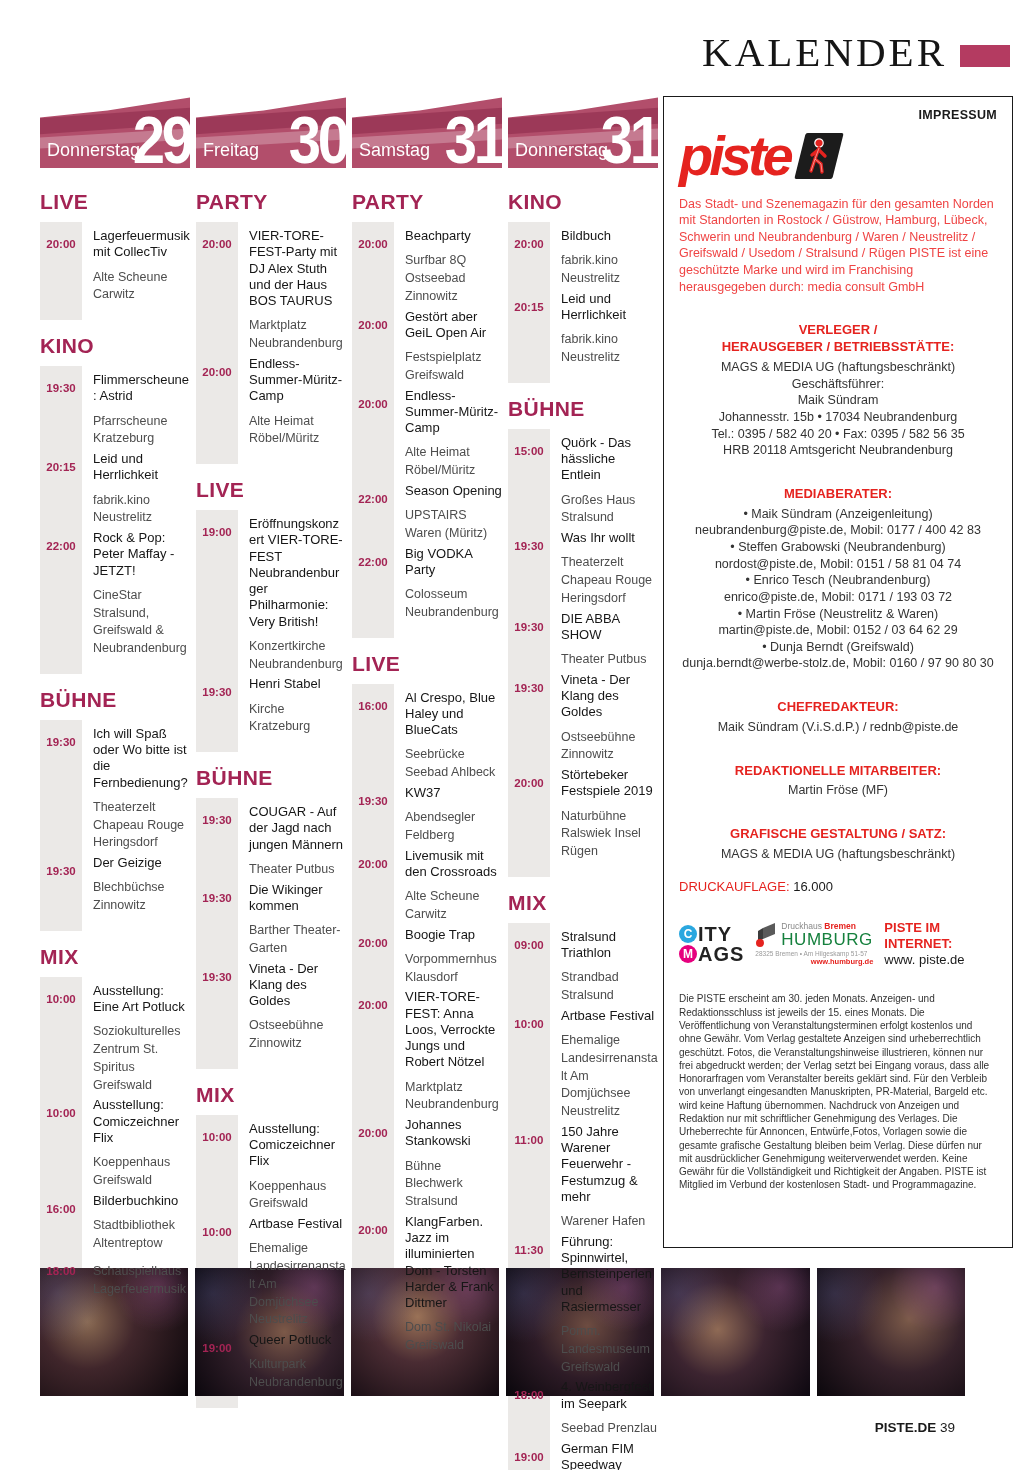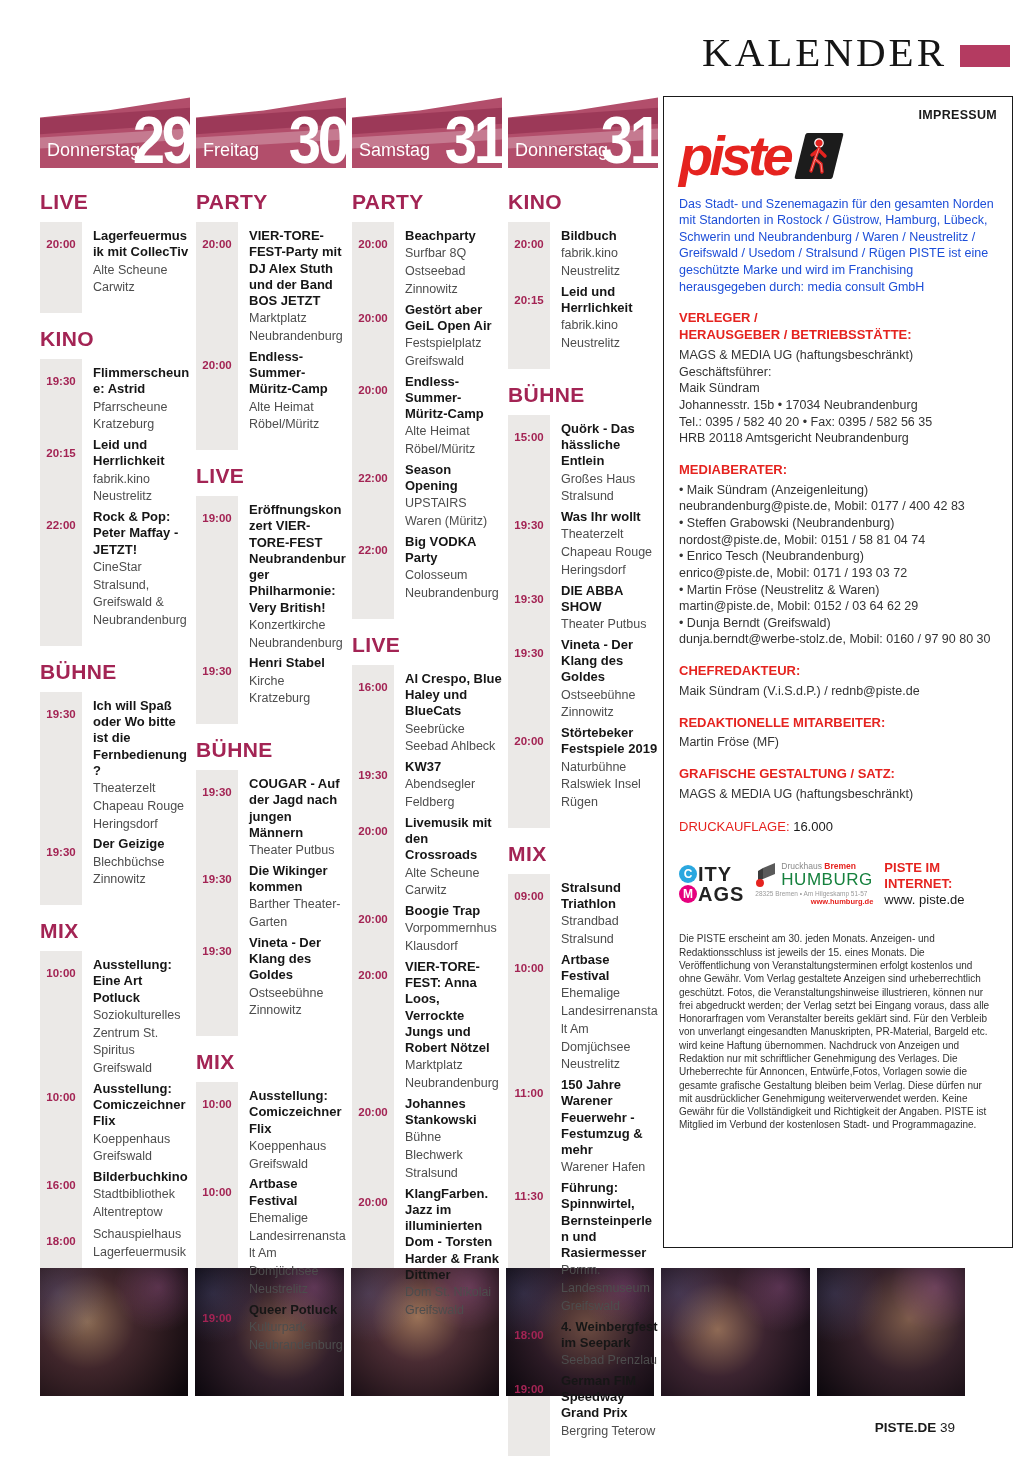--- a/index.html
+++ b/index.html
@@ -28,34 +28,34 @@
 
   .section { margin-top:30px; }
   .section:first-of-type { margin-top:22px; }
   .sec-head { color:#a32454; font-size:21px; font-weight:700; letter-spacing:.4px; }
   .events { position:relative; margin-top:14px; }
   .events::before { content:""; position:absolute; left:0; top:-6px; bottom:-16px; width:42px; background:#ebe9e7; }
   .event { position:relative; display:flex; gap:11px; z-index:1; }
   .event + .event { margin-top:3px; }
   .ev-time { width:42px; flex:none; color:#a32454; font-weight:700; font-size:11.5px; text-align:center; padding-top:2px;margin-top:8px; }
   .ev-body { flex:1; min-width:0; }
-  .ev-title { font-size:13px; font-weight:700; line-height:1.25; color:#161616; overflow-wrap:break-word; hyphens:auto; }
-  .ev-venue { font-size:12.5px; line-height:1.42; color:#4d4d4d; margin-top:1px; overflow-wrap:break-word; }
+  .ev-title { font-size:13px; font-weight:400; line-height:1.25; color:#161616; overflow-wrap:break-word; hyphens:auto; }
+  .ev-venue { font-size:12.5px; line-height:1.42; color:#4d4d4d; margin-top:8px; overflow-wrap:break-word; }
 
   
   .imp { position:absolute; left:663px; top:96px; width:350px; height:1152px; border:1.5px solid #1a1a1a;
       padding:11px 15px 12px; overflow:hidden; }
   .imp-label { text-align:right; font-size:12.5px; font-weight:700; letter-spacing:.3px; }
   .logo-row { display:flex; align-items:center; margin:10px 0 16px; }
   .piste-word { color:#e5231f; font-size:56px; font-weight:800; font-style:italic; letter-spacing:-4px; line-height:.85; }
   .piste-mark { position:relative; width:38px; height:46px; background:#1c1c1c; transform:skewX(-14deg);
       margin-left:10px; border-radius:2px; flex:none; }
   .piste-mark svg { position:absolute; left:4px; top:4px; transform:skewX(14deg); }
-  .imp-intro { font-size:12.5px; line-height:1.33; color:#1d4ed8; }
-  .imp-sec { margin-top:15px; }
+  .imp-intro { font-size:12.5px; line-height:1.33; color:#ef4444; }
+  .imp-sec { margin-top:27px;text-align:center; }
   .imp-sec-head { color:#e5231f; font-weight:700; font-size:13px; line-height:1.3; white-space:pre-line; }
   .imp-sec-body { font-size:12.5px; line-height:1.33; color:#333; white-space:pre-line; margin-top:3px; }
   .druck { margin-top:16px; font-size:13px; }
   .druck .red { color:#e5231f; font-weight:400; }
   .logos { display:flex; align-items:center; gap:11px; margin-top:26px; }
   .cm { flex:none; }
   .cm-row { display:flex; align-items:center; gap:1px; }
   .cm-badge { width:18px; height:18px; border-radius:50%; color:#fff; font-size:12px; font-weight:700;
       display:flex; align-items:center; justify-content:center; flex:none; }
   .cm-badge.c { background:#2aa7df; } .cm-badge.m { background:#e6007e; }
@@ -213,21 +213,21 @@
       <div class="banner-num">30</div>
       <div class="banner-day">Freitag</div>
     </div>
     <div>
   <div class="section">
     <div class="sec-head">PARTY</div>
     <div class="events">
   <div class="event">
     <div class="ev-time">20:00</div>
     <div class="ev-body">
-      <div class="ev-title">VIER-TORE-FEST-Party mit DJ Alex Stuth und der Band BOS JETZT</div>
+      <div class="ev-title">VIER-TORE-FEST-Party mit DJ Alex Stuth und der Haus BOS TAURUS</div>
       <div class="ev-venue">Marktplatz Neubrandenburg</div>
     </div>
   </div>
 
   <div class="event">
     <div class="ev-time">20:00</div>
     <div class="ev-body">
       <div class="ev-title">Endless-Summer-Müritz-Camp</div>
       <div class="ev-venue">Alte Heimat Röbel/Müritz</div>
     </div>

